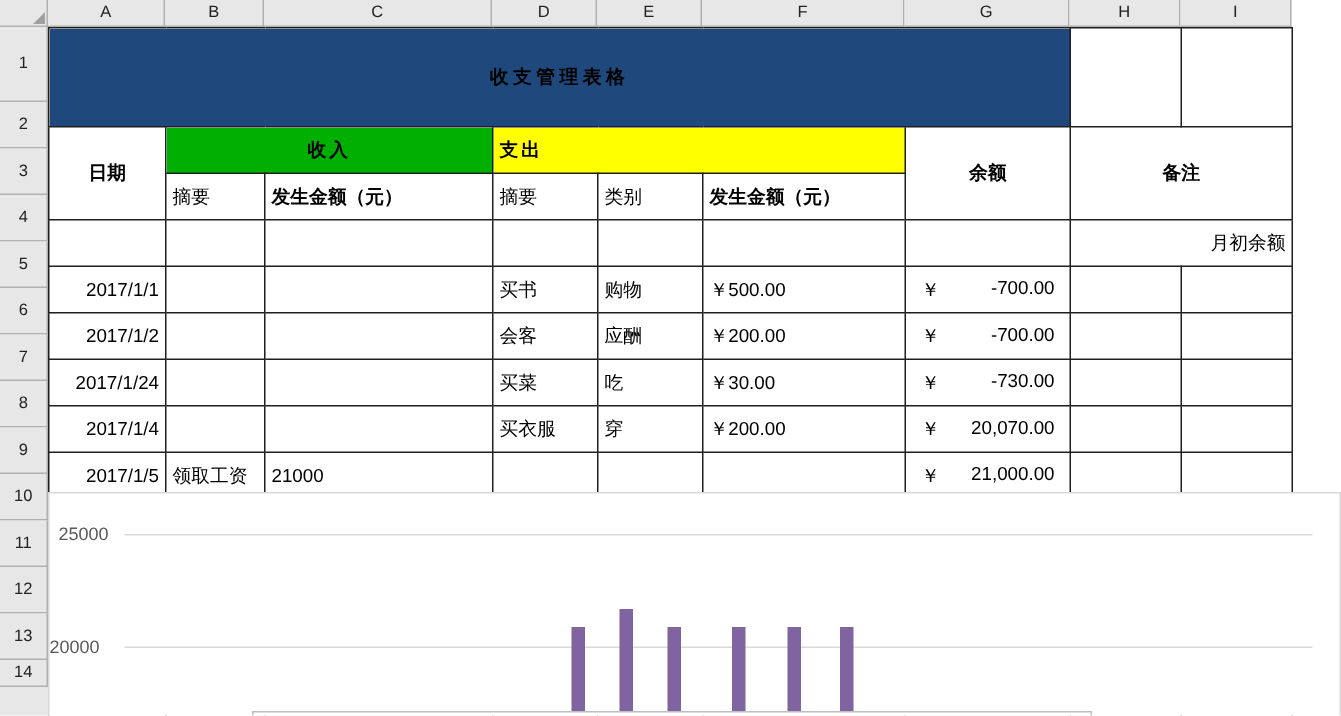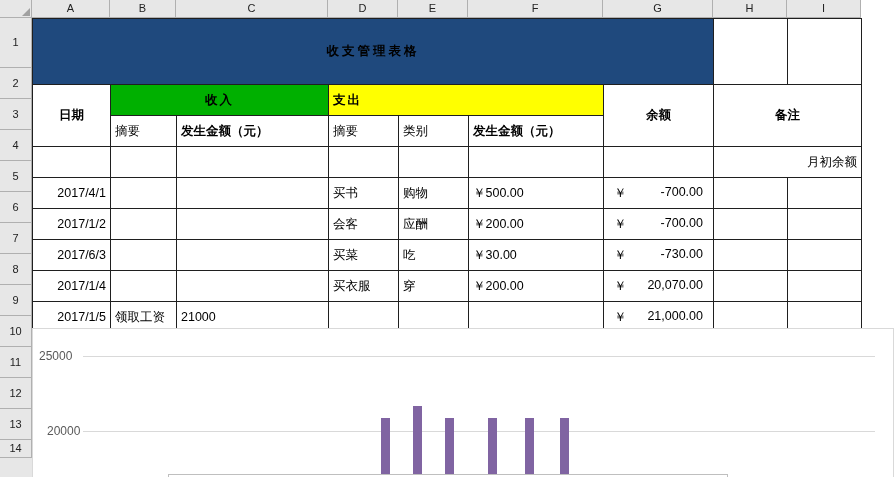--- a/index.html
+++ b/index.html
@@ -195,21 +195,21 @@
           <td></td>
           <td></td>
           <td></td>
           <td></td>
           <td></td>
           <td></td>
           <td class="c" colspan="2">月初余额</td>
         </tr>
 
         <tr>
-          <td class="c">2017/4/1</td>
+          <td class="c">2017/1/1</td>
           <td class="l"></td>
           <td class="r"></td>
           <td class="l">买书</td>
           <td class="l">购物</td>
           <td class="r">￥500.00</td>
           <td class="neg">
             <div class="money-wrap">
               <span>￥</span>
               <span>-700.00</span>
             </div>
@@ -229,21 +229,21 @@
             <div class="money-wrap">
               <span>￥</span>
               <span>-700.00</span>
             </div>
           </td>
           <td></td>
           <td></td>
         </tr>
 
         <tr>
-          <td class="c">2017/6/3</td>
+          <td class="c">2017/1/24</td>
           <td class="l"></td>
           <td class="r"></td>
           <td class="l">买菜</td>
           <td class="l">吃</td>
           <td class="r">￥30.00</td>
           <td class="neg">
             <div class="money-wrap">
               <span>￥</span>
               <span>-730.00</span>
             </div>
@@ -340,21 +340,21 @@
           <td class="blank"></td>
               <td class="blank"></td>
           <td class="blank"></td>
         </tr>
       </tbody>
         </table>
 
       <div class="chart-box">
         <div class="chart-inner" id="chart-inner">
           <div class="axis-label" style="left:6px; top:20px;">25000</div>
-          <div class="axis-label" style="left:14px; top:95px;">20000</div>
+          <div class="axis-label" style="left:0; top:95px;">20000</div>
           <div class="gridline" style="top:27px;"></div>
           <div class="gridline" style="top:102px;"></div>
 
           <div class="bar" style="left:348px; height:58px;"></div>
           <div class="bar" style="left:380px; height:70px;"></div>
           <div class="bar" style="left:412px; height:58px;"></div>
           <div class="bar" style="left:455px; height:58px;"></div>
           <div class="bar" style="left:492px; height:58px;"></div>
           <div class="bar" style="left:527px; height:58px;"></div>
 

